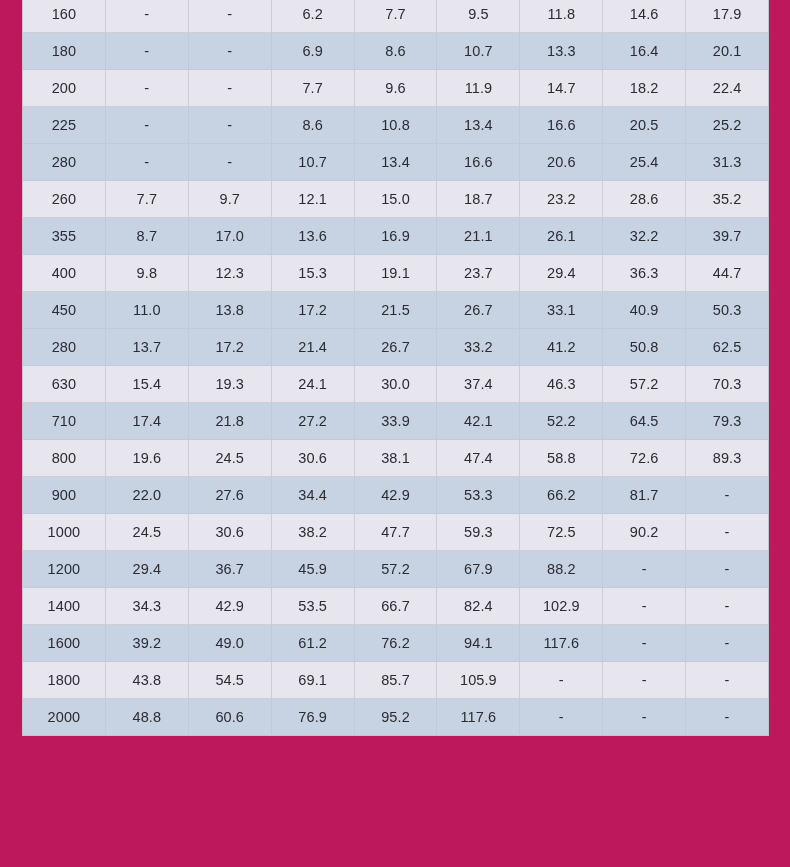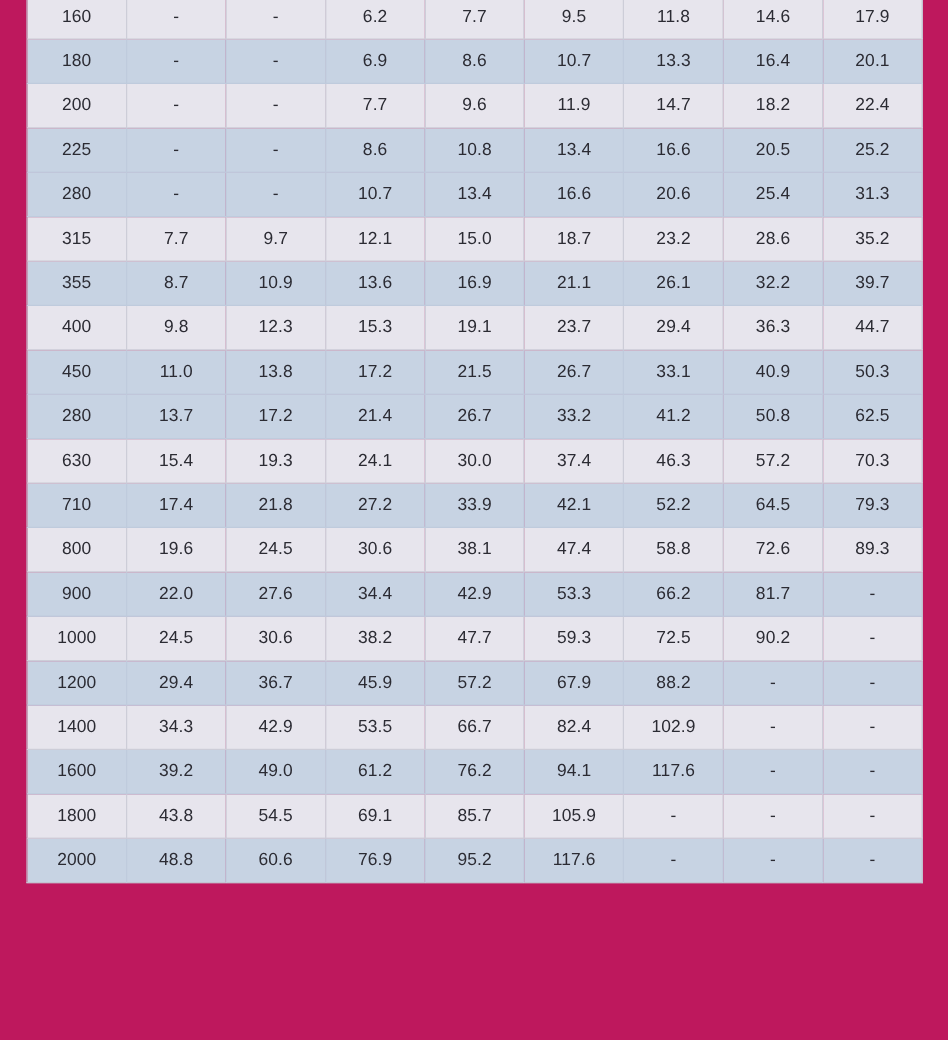--- a/index.html
+++ b/index.html
@@ -138,34 +138,34 @@
             <td class="dash">-</td>
             <td class="dash">-</td>
             <td>10.7</td>
             <td>13.4</td>
             <td>16.6</td>
             <td>20.6</td>
             <td>25.4</td>
             <td>31.3</td>
           </tr>
           <tr class="row-light">
-            <td>315</td>
+            <td>260</td>
             <td>7.7</td>
             <td>9.7</td>
             <td>12.1</td>
             <td>15.0</td>
             <td>18.7</td>
             <td>23.2</td>
             <td>28.6</td>
             <td>35.2</td>
           </tr>
           <tr class="row-dark">
             <td>355</td>
             <td>8.7</td>
-            <td>10.9</td>
+            <td>17.0</td>
             <td>13.6</td>
             <td>16.9</td>
             <td>21.1</td>
             <td>26.1</td>
             <td>32.2</td>
             <td>39.7</td>
           </tr>
           <tr class="row-light">
             <td>400</td>
             <td>9.8</td>

